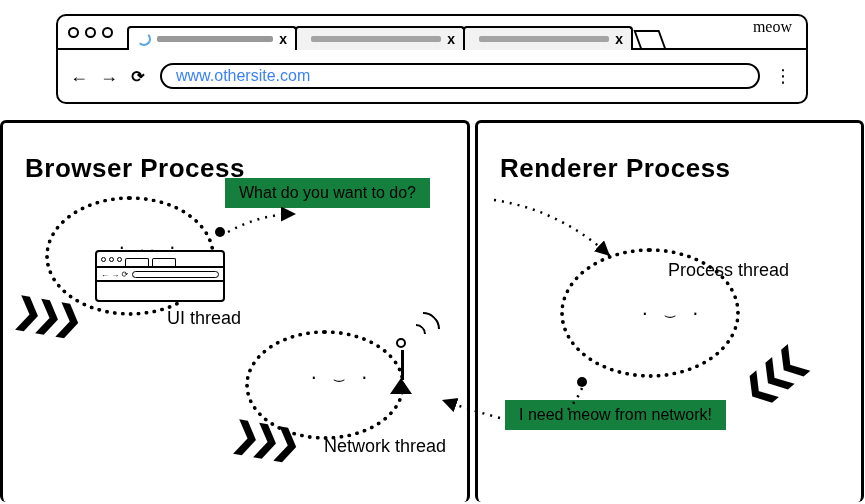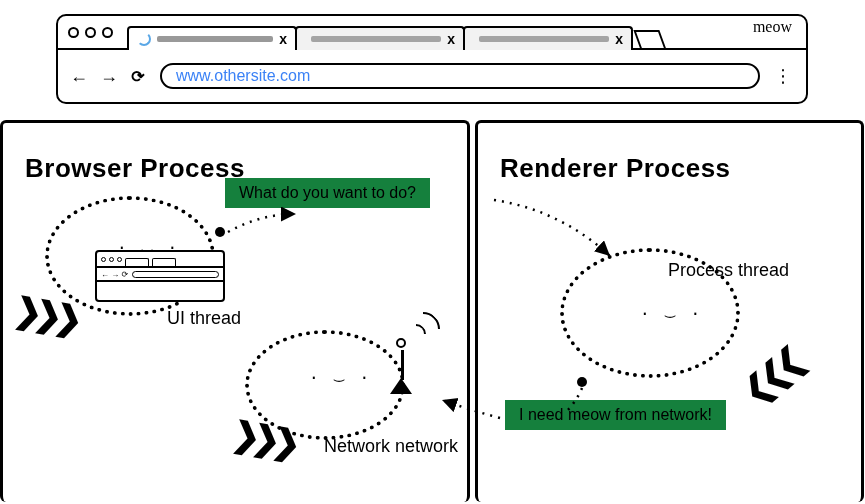--- a/index.html
+++ b/index.html
@@ -275,21 +275,21 @@
   <span class="face" style="left:60px; top:30px;">. ‿ .</span>
 </div>
 <div class="antenna">
   <div class="dot"></div>
     <div class="stick"></div>
     <div class="base"></div>
   <div class="wave w1"></div>
     <div class="wave w2"></div>
 </div>
 <div class="chevrons" style="left:232px; top:418px;">❯❯❯</div>
-<div class="label" style="left:324px; top:436px;">Network network</div>
+<div class="label" style="left:324px; top:436px;">Network thread</div>
 
 <div class="cloud" style="left:560px; top:248px; width:180px; height:130px;">
   <span class="face" style="left:76px; top:48px;">. ‿ .</span>
 </div>
 <div class="chevrons" style="left:746px; top:352px; transform:rotate(-40deg) scaleX(-1);">❯❯❯</div>
 <div class="label" style="left:668px; top:260px;">Process thread</div>
 
 <div class="bubble" style="left:225px; top:178px;">What do you want to do?</div>
 <div class="bubble" style="left:505px; top:400px;">I need meow from network!</div>
 

